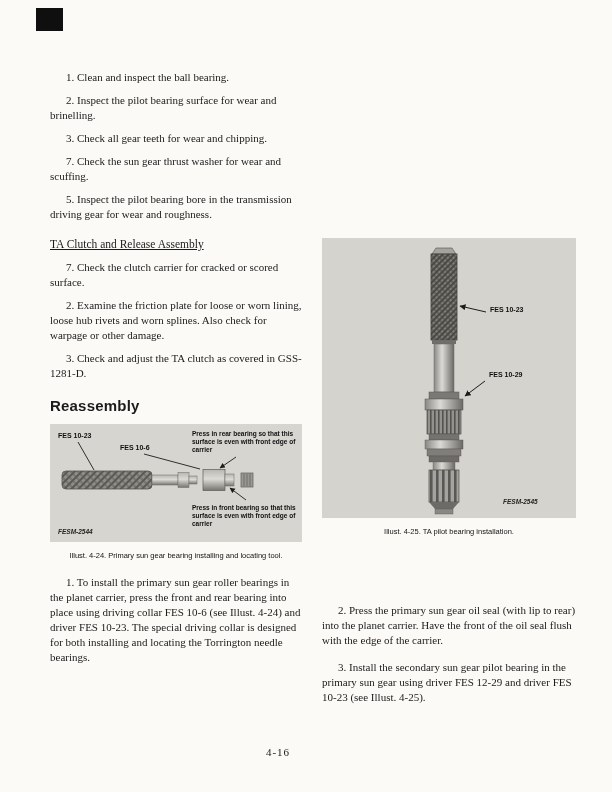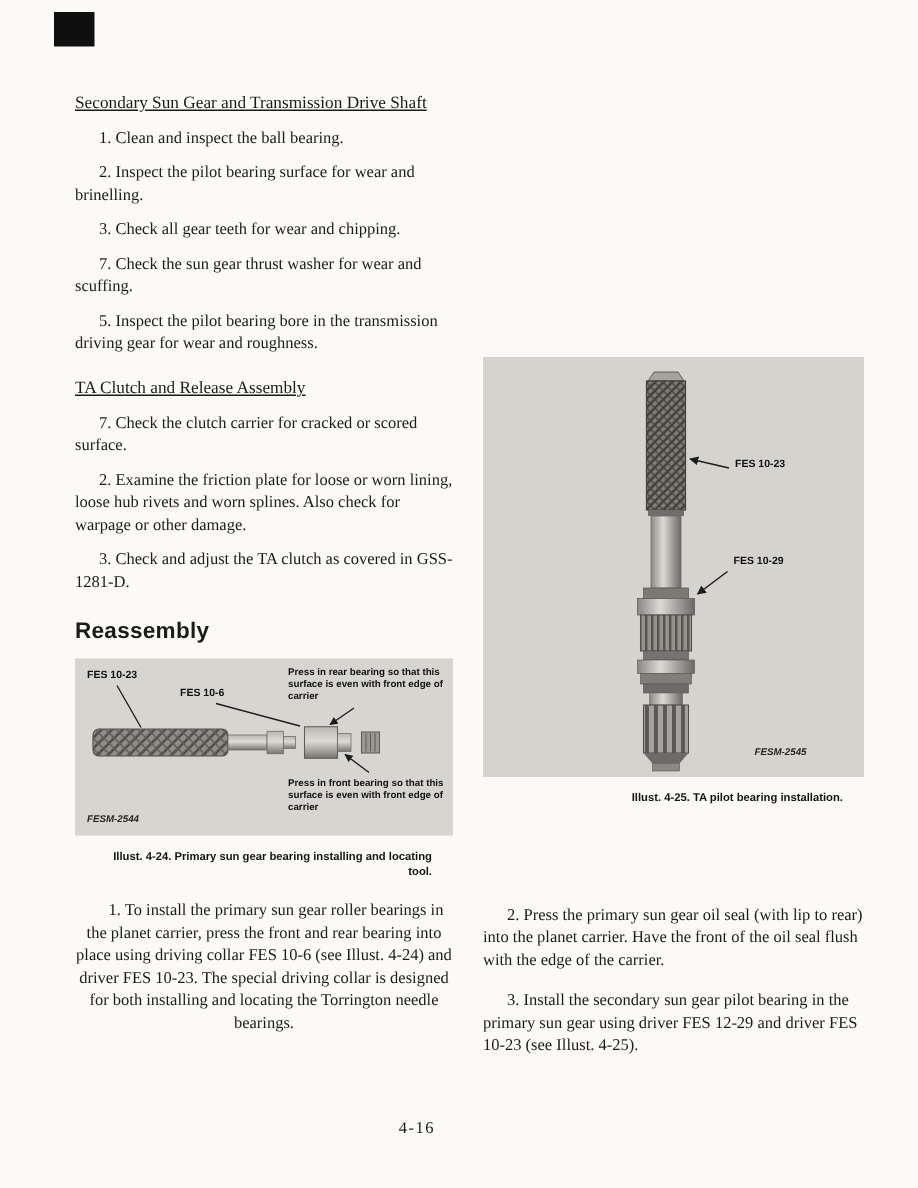--- a/index.html
+++ b/index.html
@@ -35,39 +35,38 @@
   }
   .fig-callout {
     position:absolute; font-family:"Liberation Sans", sans-serif;
     font-weight:bold; font-size:6.5px; line-height:8px; width:108px; color:#101010;
   }
   .fig-id {
     position:absolute; font-family:"Liberation Sans", sans-serif;
     font-style:italic; font-weight:bold; font-size:6.5px; color:#26261f;
   }
   .caption {
-    font-family:"Liberation Sans", sans-serif; font-weight:bold;
-    font-size:7.5px; line-height:10px; text-align:right; margin-top:9px;
+    font-family:"Liberation Sans", sans-serif; font-weight:normal;
+    font-size:7.5px; line-height:10px; text-align:center; margin-top:9px;
     padding:0 14px; color:#141414;
   }
   .right-paras { margin-top:66px; }
   .page-number {
     position:absolute; top:746px; left:0; width:556px;
     text-align:center; font-size:11px; letter-spacing:1px;
   }
 </style>
 </head>
 <body>
 
 <div class="page">
 
   <div class="corner-mark"></div>
 
   <div class="col-left">
-    <h2 class="heading">Secondary Sun Gear and Transmission Drive Shaft</h2>
 
     <p class="body">1.  Clean and inspect the ball bearing.</p>
     <p class="body">2.  Inspect the pilot bearing surface for wear and brinelling.</p>
     <p class="body">3.  Check all gear teeth for wear and chipping.</p>
     <p class="body">7.  Check the sun gear thrust washer for wear and scuffing.</p>
     <p class="body">5.  Inspect the pilot bearing bore in the transmission driving gear for wear and roughness.</p>
 
     <h2 class="heading second">TA Clutch and Release Assembly</h2>
 
     <p class="body">7.  Check the clutch carrier for cracked or scored surface.</p>
@@ -120,21 +119,21 @@
         <line x1="196" y1="76" x2="180" y2="64" stroke="#1c1c1c" stroke-width="0.9" marker-end="url(#ah1)"></line>
       </svg>
       <div class="fig-label" style="left:8px; top:8px;">FES 10-23</div>
       <div class="fig-label" style="left:70px; top:20px;">FES 10-6</div>
       <div class="fig-callout" style="left:142px; top:6px;">Press in rear bearing so that this surface is even with front edge of carrier</div>
       <div class="fig-callout" style="left:142px; top:80px;">Press in front bearing so that this surface is even with front edge of carrier</div>
       <div class="fig-id" style="left:8px; top:104px;">FESM-2544</div>
     </div>
     <div class="caption">Illust. 4-24.  Primary sun gear bearing installing and locating tool.</div>
 
-    <p class="body" style="margin-top:14px;text-align:center;">1.  To install the primary sun gear roller bearings in the planet carrier, press the front and rear bearing into place using driving collar FES 10-6 (see Illust. 4-24) and driver FES 10-23.  The special driving collar is designed for both installing and locating the Torrington needle bearings.</p>
+    <p class="body" style="margin-top:14px;">1.  To install the primary sun gear roller bearings in the planet carrier, press the front and rear bearing into place using driving collar FES 10-6 (see Illust. 4-24) and driver FES 10-23.  The special driving collar is designed for both installing and locating the Torrington needle bearings.</p>
   </div>
 
   <div class="col-right">
 
     <div class="figure2">
       <svg viewBox="0 0 254 280" width="254" height="280">
         <defs>
           <pattern id="k2" width="4" height="4" patternUnits="userSpaceOnUse" patternTransform="rotate(45)">
             <rect width="4" height="4" fill="#807e79"></rect>
             <line x1="1" y1="0" x2="1" y2="4" stroke="#35342f" stroke-width="1.4"></line>

